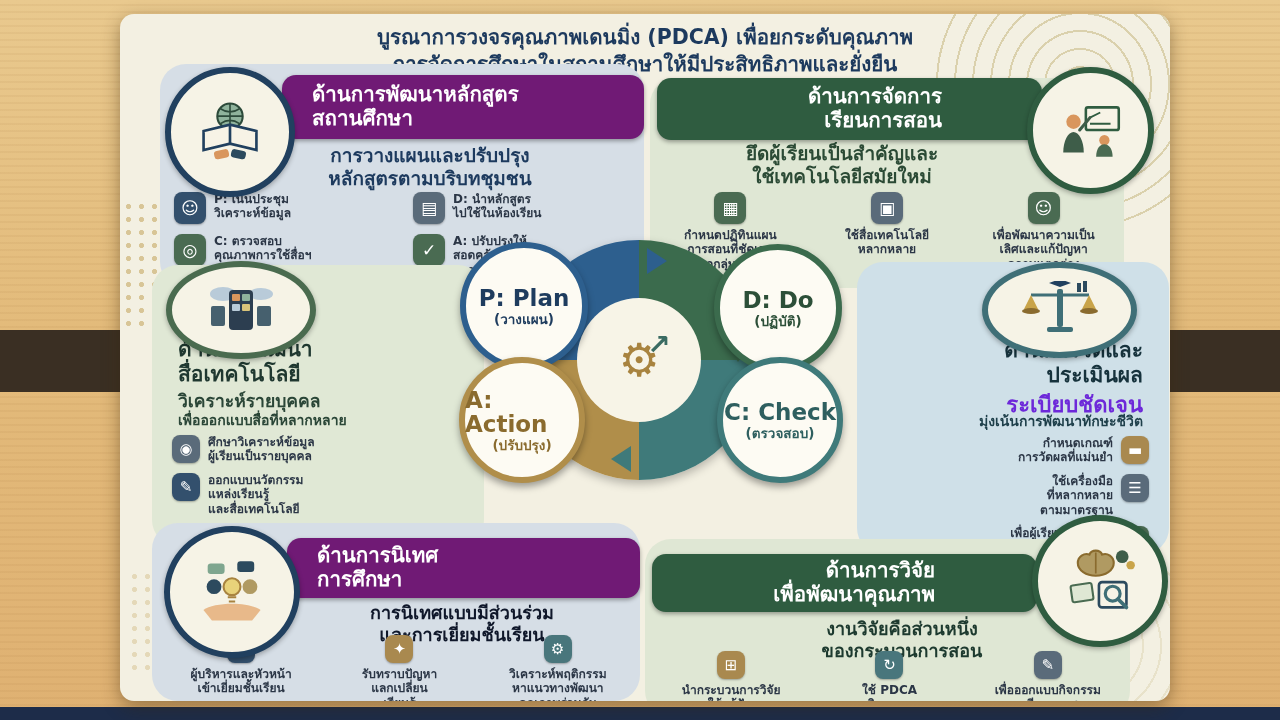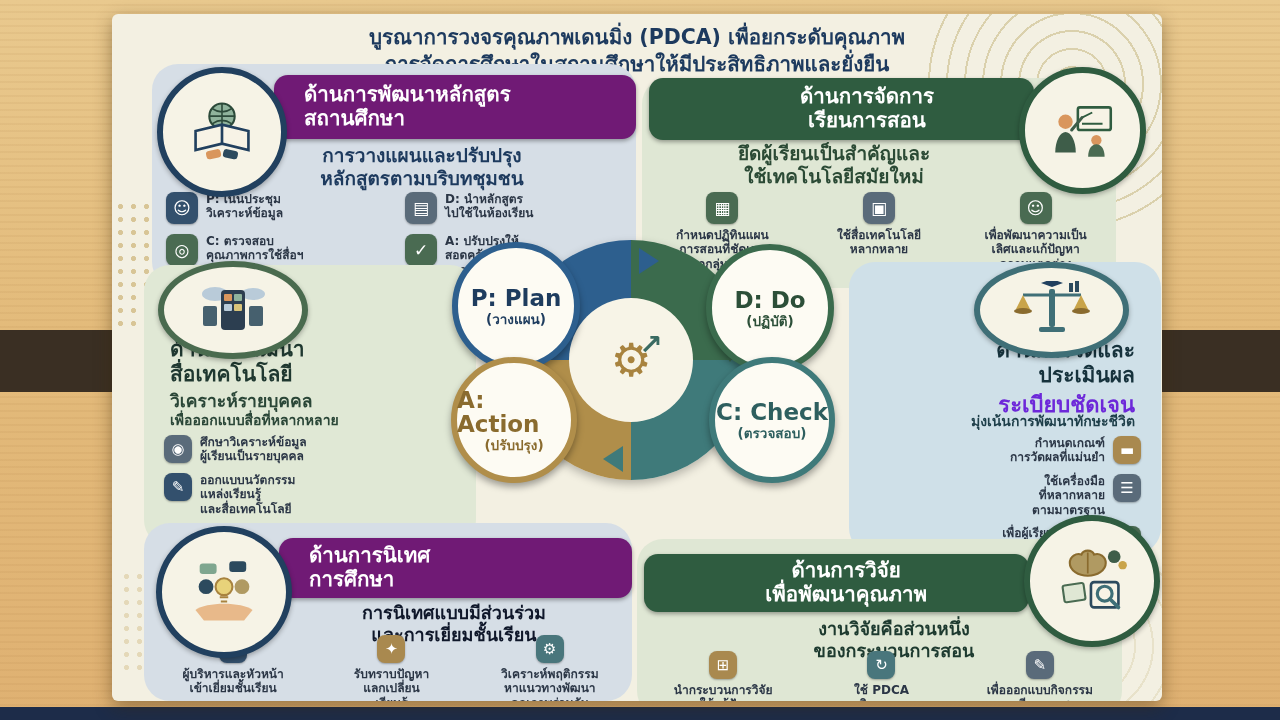--- a/index.html
+++ b/index.html
@@ -3,22 +3,22 @@
 <meta charset="utf-8">
 <style>
   html,body{margin:0;padding:0;width:1280px;height:720px;overflow:hidden;
     font-family:"DejaVu Sans","Liberation Sans",sans-serif;}
   .stage{position:relative;width:1280px;height:720px;
     background:linear-gradient(180deg,#e9c98e 0%,#e3bb7b 45%,#dfb172 100%);}
   .stage::before{content:"";position:absolute;inset:0;
     background:repeating-linear-gradient(0deg,rgba(150,100,45,.07) 0 2px,transparent 2px 7px);}
   .wood-band{position:absolute;left:0;top:330px;width:1280px;height:62px;background:#3a2f23;}
   .bottom-bar{position:absolute;left:0;top:707px;width:1280px;height:13px;background:#1d2c49;}
-  .poster{position:absolute;left:112px;top:14px;width:1050px;height:687px;background:#f3f0e2;
-    border-radius:6px;box-shadow:0 6px 18px rgba(60,40,10,.45);overflow:hidden;}
+  .poster{position:absolute;left:120px;top:14px;width:1050px;height:687px;background:#f3f0e2;
+    border-radius:14px;box-shadow:0 6px 18px rgba(60,40,10,.45);overflow:hidden;}
   .rings{position:absolute;border-radius:50%;
     background:repeating-radial-gradient(circle,rgba(198,183,128,0) 0 16px,rgba(198,183,128,.55) 16px 18px);}
   .rings.tr{right:-55px;top:-75px;width:290px;height:290px;}
   .rings.br{right:-70px;bottom:-50px;width:300px;height:210px;opacity:.45;}
   .dots{position:absolute;background-image:radial-gradient(#d8c596 2.2px,transparent 2.9px);
     background-size:13px 13px;}
   .dots.a{left:2px;top:186px;width:46px;height:128px;}
   .dots.b{left:8px;top:556px;width:52px;height:100px;opacity:.55;}
   .title{position:absolute;left:0;top:10px;width:100%;text-align:center;color:#1d3a5e;
     font-weight:bold;font-size:20.5px;line-height:1.32;}
@@ -31,21 +31,21 @@
     justify-content:center;box-shadow:0 2px 5px rgba(0,0,0,.3);}
   .ring-navy{border:6px solid #21405f;}
   .ring-green{border:6px solid #2f5c40;}
   .ring-sage{border:6px solid #4a6b4f;}
   .ring-teal{border:6px solid #3f6f77;}
   .banner{position:absolute;color:#fff;font-weight:bold;font-size:20.5px;line-height:1.15;
     white-space:pre-line;display:flex;align-items:center;border-radius:14px;
     box-shadow:0 2px 4px rgba(0,0,0,.35);}
   .banner.navy{background:#701a75;}
   .banner.green{background:#2f5c40;}
-  .banner.right{justify-content:flex-end;text-align:center;}
+  .banner.right{justify-content:flex-end;text-align:right;}
   .subtitle{position:absolute;font-weight:bold;white-space:pre-line;line-height:1.2;}
   .center{text-align:center;}
   .items-grid{position:absolute;display:grid;grid-template-columns:1fr 1fr;column-gap:16px;row-gap:10px;}
   .items-cols{position:absolute;display:flex;gap:10px;}
   .items-rows{position:absolute;display:flex;flex-direction:column;gap:9px;}
   .item{display:flex;gap:8px;align-items:flex-start;}
   .item-col{flex:1;display:flex;flex-direction:column;align-items:center;gap:4px;text-align:center;}
   .item-right{display:flex;gap:8px;align-items:flex-start;justify-content:flex-end;text-align:right;}
   .gb{width:32px;height:32px;border-radius:8px;display:flex;align-items:center;justify-content:center;
     color:#fff;font-size:17px;flex:0 0 auto;box-shadow:0 1px 2px rgba(0,0,0,.3);}

